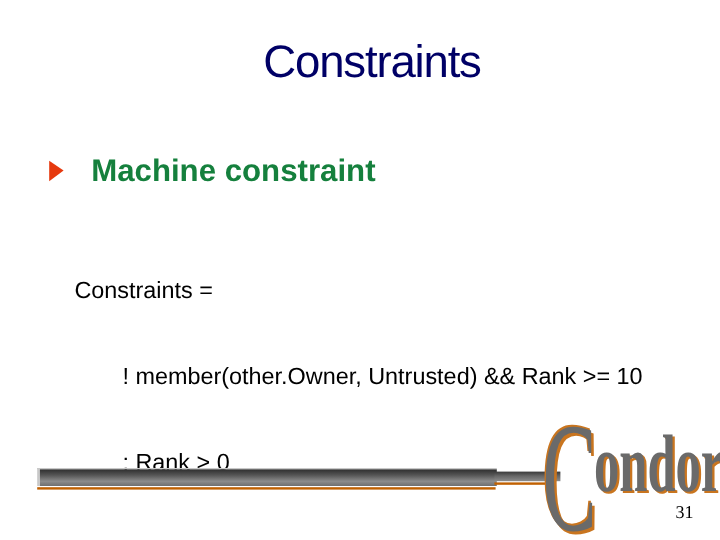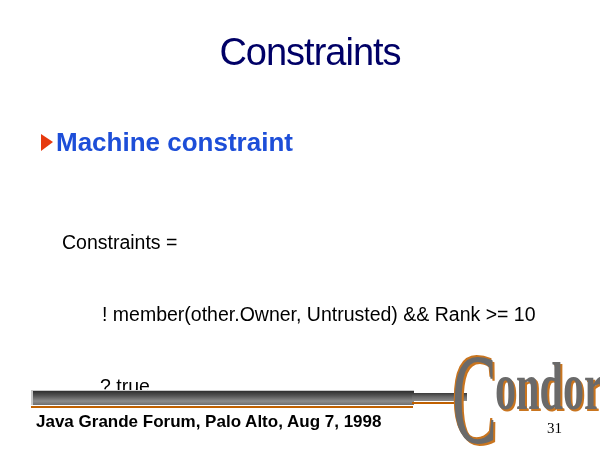--- a/index.html
+++ b/index.html
@@ -14,22 +14,22 @@
     font-size:38px;line-height:40px;color:var(--title,#000066);
     letter-spacing:-1px;
   }
   
   .bullet-tri{
     position:absolute;left:41px;top:134px;width:0;height:0;
     border-top:8px solid transparent;border-bottom:9px solid transparent;
     border-left:12px solid var(--bullet,#e6390e);
   }
   .bullet-label{
-    position:absolute;left:56px;top:127px;
-    font-size:26px;font-weight:bold;color:#1d4ed8;letter-spacing:0px;
+    position:absolute;left:76px;top:127px;
+    font-size:26px;font-weight:bold;color:#15803d;letter-spacing:0px;
   }
   
   .code{
     position:absolute;left:0;top:182px;width:600px;
     font-size:19.5px;line-height:24px;color:#000;white-space:pre;
   }
   .code .ln{height:24px;}
   .ind-a{margin-left:62px;}
   .ind-b{margin-left:102px;}
   .ind-c{margin-left:100px;}
@@ -67,49 +67,47 @@
   }
   .logo-rest{
     position:absolute;left:495px;top:352px;
     font-family:"Liberation Serif",serif;font-size:68px;line-height:68px;
     font-weight:bold;
     color:var(--logo_gray,#6a6a6a);
     transform:scaleX(0.62);transform-origin:left top;
     text-shadow:3px 2px 0 var(--logo_orange,#c9751f);
   }
   .page-number{
-    position:absolute;left:547px;top:420px;
+    position:absolute;left:563px;top:420px;
     font-family:"Liberation Serif",serif;font-size:15px;color:#000;
   }
 </style>
 </head>
 <body>
 
 <div id="slide">
 
   <div class="title">Constraints</div>
 
   <div class="bullet-tri"></div>
   <div class="bullet-label">Machine constraint</div>
 
   <div class="code">
     <div class="ln ind-a">Constraints =</div>
     <div class="ln ind-b">! member(other.Owner, Untrusted) &amp;&amp; Rank &gt;= 10</div>
-    <div class="ln ind-c">? true</div>
     <div class="ln ind-b">: Rank &gt; 0</div>
     
     
   </div>
 
   <div class="bar"></div>
   <div class="bar-underline"></div>
   <div class="bar-ext"></div>
   <div class="bar-ext-underline"></div>
 
-  <div class="footer">Java Grande Forum, Palo Alto, Aug 7, 1998</div>
 
   <div class="logo">
     <span class="logo-initial">C</span>
     <span class="logo-rest">ondor</span>
   </div>
 
   <div class="page-number">31</div>
 
 </div>
 

